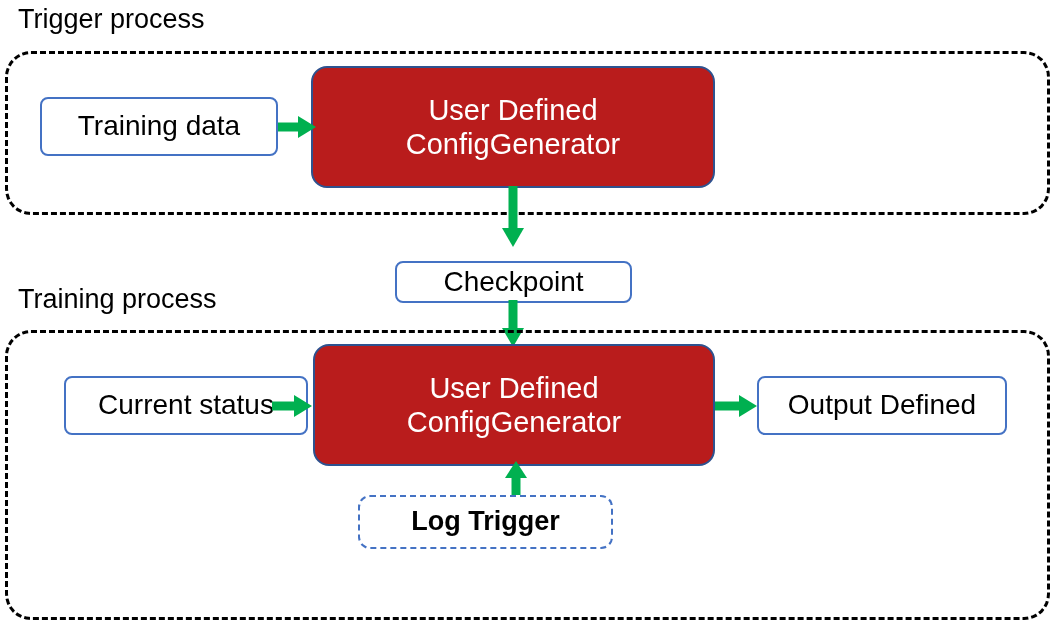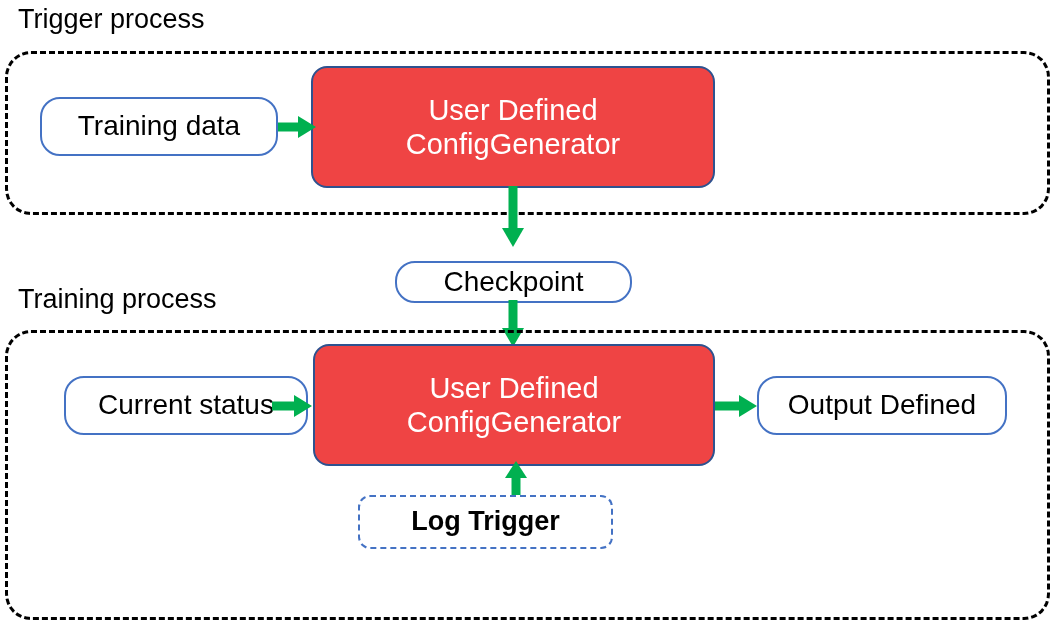--- a/index.html
+++ b/index.html
@@ -33,37 +33,37 @@
     border: 3px dashed #000000;
     border-radius: 26px;
     box-sizing: border-box;
     background: transparent;
   }
 
   
   .node-white {
     box-sizing: border-box;
     border: 2px solid #4472C4;
-    border-radius: 20px;
+    border-radius: 8px;
     background: #ffffff;
     display: flex;
     align-items: center;
     justify-content: center;
     color: #000000;
     font-size: 28px;
     line-height: 1.1;
     white-space: nowrap;
   }
 
   
   .node-blue {
     box-sizing: border-box;
     border: 2px solid #2E528F;
     border-radius: 16px;
-    background: #ef4444;
+    background: #b91c1c;
     display: flex;
     flex-direction: column;
     align-items: center;
     justify-content: center;
     color: #ffffff;
     font-size: 29px;
     line-height: 1.18;
     white-space: nowrap;
   }
   .node-blue span { display: block; }

